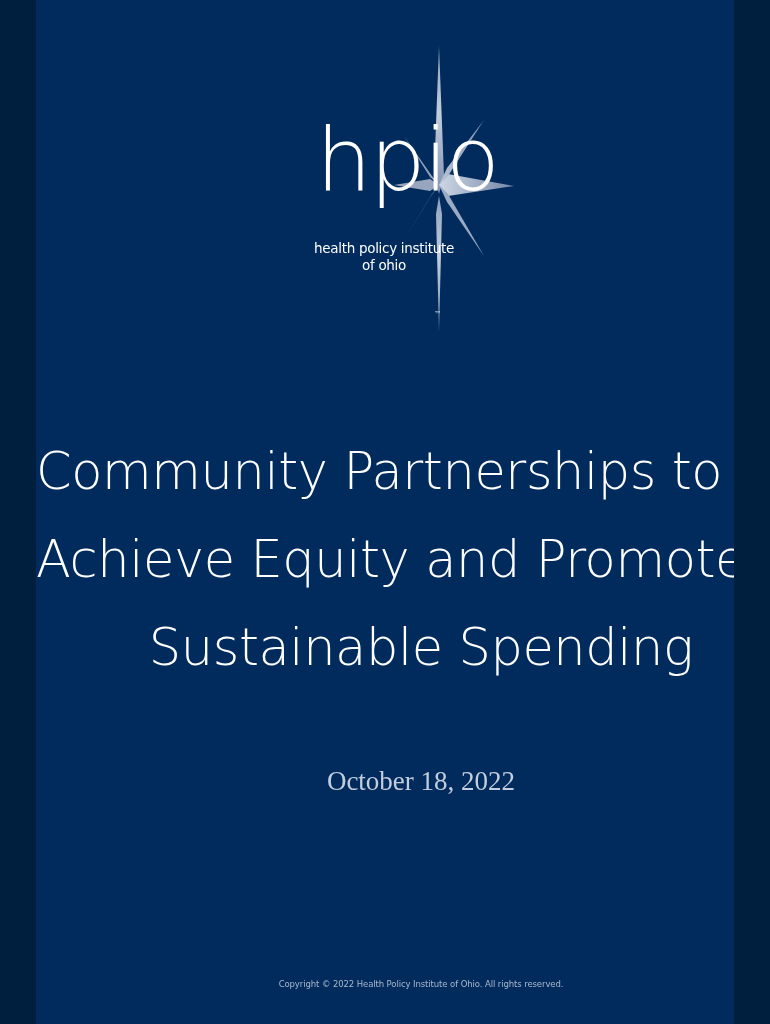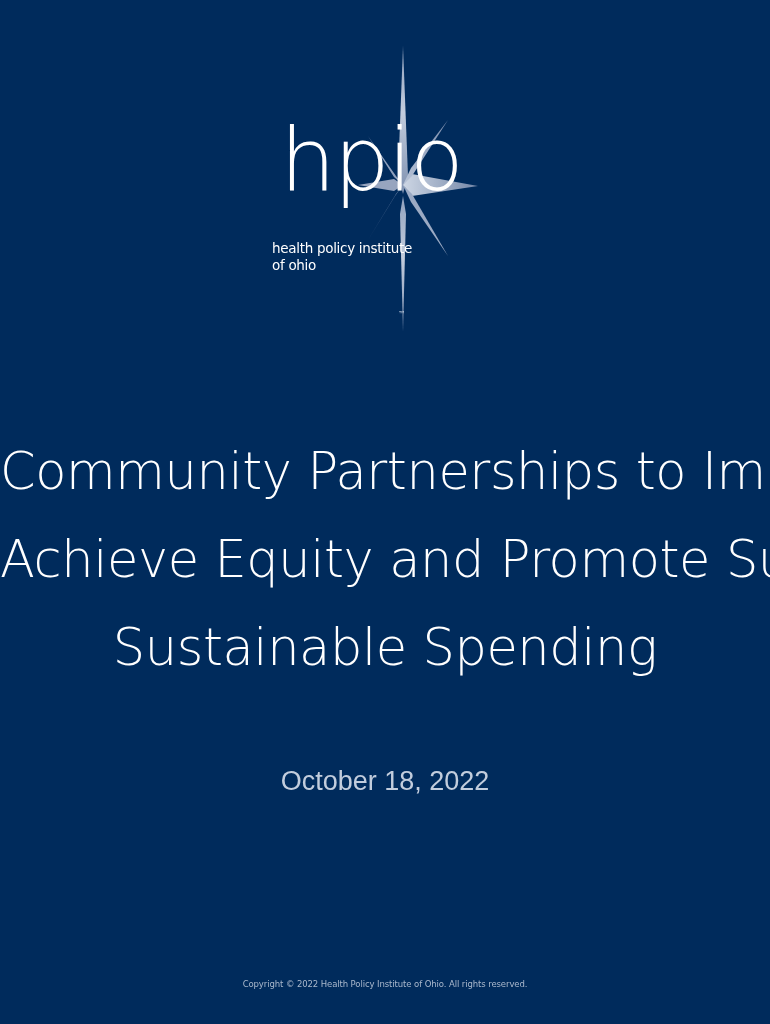--- a/index.html
+++ b/index.html
@@ -4,21 +4,21 @@
 <title>Title Slide</title>
 <style>
   html, body {
     margin: 0;
     padding: 0;
     background: #001f3f;
   }
 
   .slide {
     position: relative;
-    width: 770px;
+    width: 698px;
     height: 1024px;
     margin: 0 auto;
     background: #002b5c;
     overflow: hidden;
     font-family: "Liberation Sans", sans-serif;
     -webkit-font-smoothing: antialiased;
   }
 
   
   .logo-block {
@@ -50,21 +50,21 @@
     color: #ffffff;
     text-align: left;
     white-space: nowrap;
   }
 
   .logo-tagline {
     position: absolute;
     left: 0px;
     top: 196px;
     width: 152px;
-    text-align: left;
+    text-align: center;
     font-family: "DejaVu Sans", sans-serif;
     font-size: 13.5px;
     line-height: 17px;
     letter-spacing: -0.3px;
     color: #ffffff;
     white-space: nowrap;
   }
 
   .logo-tm {
     position: absolute;
@@ -99,21 +99,21 @@
   
   .date-block {
     position: absolute;
     left: 0;
     top: 766px;
     width: 770px;
     text-align: center;
   }
 
   .date-text {
-    font-family: Liberation Sans, sans-serif;
+    font-family: Liberation Serif, serif;
     font-weight: 300;
     font-size: 27px;
     letter-spacing: 0px;
     color: #c2cddd;
   }
 
   
   .footer-block {
     position: absolute;
     left: 0;

